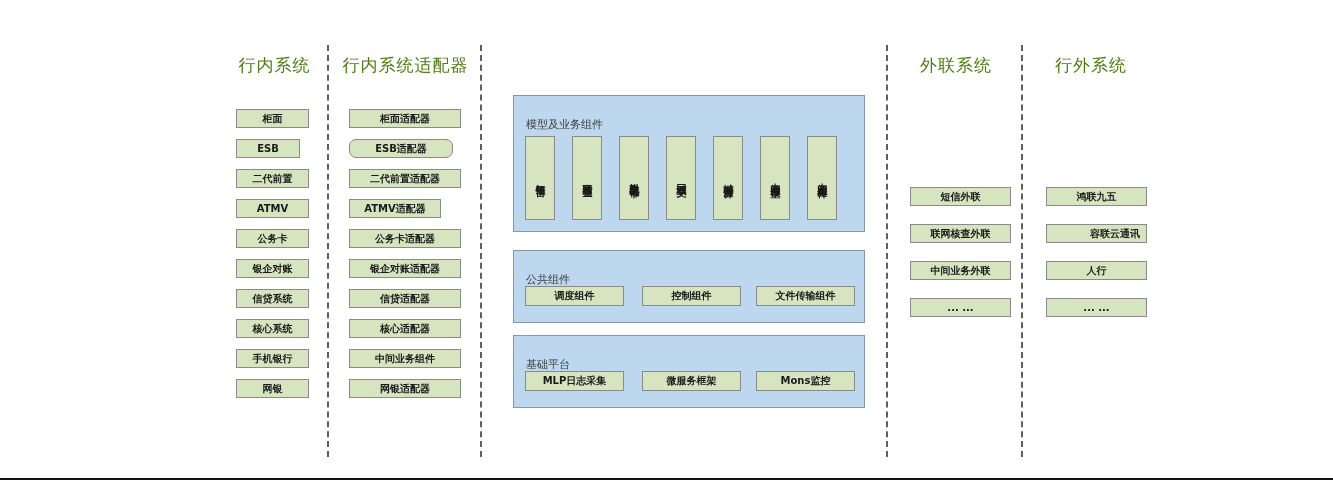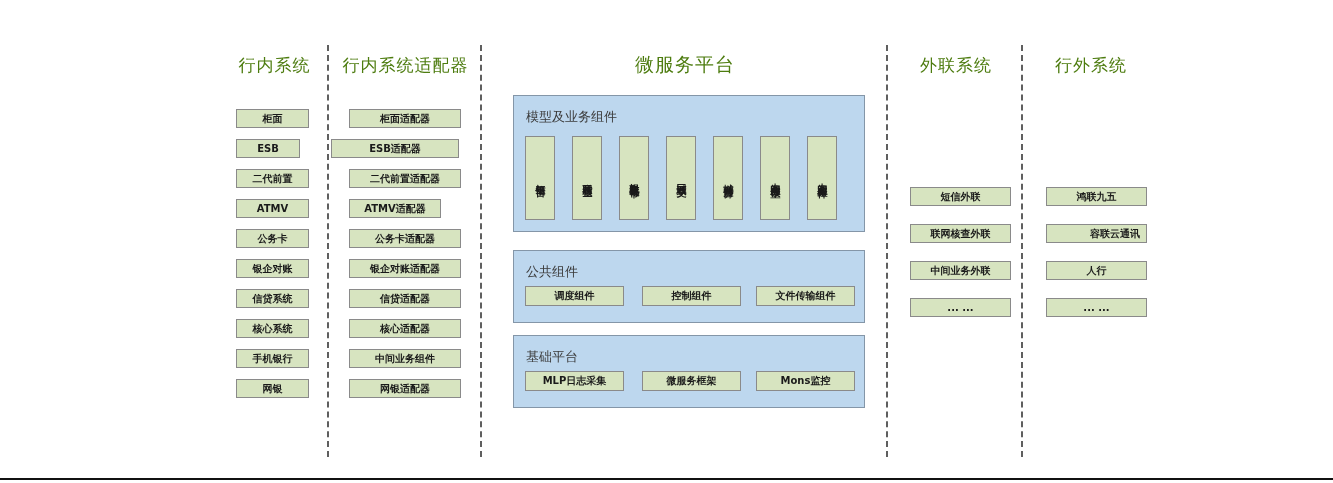--- a/index.html
+++ b/index.html
@@ -82,59 +82,58 @@
   
   .panel {
     position: absolute;
     background: #bdd7ee;
     border: 1px solid #8496a8;
     box-sizing: border-box;
   }
   .panel-title {
     position: absolute;
     left: 12px;
-    top: 12px;
-    font-size: 13px;
+    top: 21px;
+    font-size: 11px;
     color: #3b3b3b;
     white-space: nowrap;
   }
 </style>
 </head>
 <body>
 
 <div id="canvas">
 
   <div class="vdash" style="left:327px;"></div>
   <div class="vdash" style="left:480px;"></div>
   <div class="vdash" style="left:886px;"></div>
   <div class="vdash" style="left:1021px;"></div>
 
   <div class="col-title size-lg" style="left:222px; top:54px; width:105px;">行内系统</div>
 
   <div class="col-title size-lg" style="left:333px; top:54px; width:145px;">行内系统适配器</div>
 
-  <div class="col-title size-xl" style="left:560px; top:52px; width:250px;">微服务平台</div>
 
   <div class="col-title size-lg" style="left:892px; top:54px; width:128px;">外联系统</div>
 
   <div class="col-title size-lg" style="left:1027px; top:54px; width:128px;">行外系统</div>
 
   <div class="node" style="left:236px; top:109px; width:73px; height:19px;">柜面</div>
   <div class="node" style="left:236px; top:139px; width:64px; height:19px;">ESB</div>
   <div class="node" style="left:236px; top:169px; width:73px; height:19px;">二代前置</div>
   <div class="node" style="left:236px; top:199px; width:73px; height:19px;">ATMV</div>
   <div class="node" style="left:236px; top:229px; width:73px; height:19px;">公务卡</div>
   <div class="node" style="left:236px; top:259px; width:73px; height:19px;">银企对账</div>
   <div class="node" style="left:236px; top:289px; width:73px; height:19px;">信贷系统</div>
   <div class="node" style="left:236px; top:319px; width:73px; height:19px;">核心系统</div>
   <div class="node" style="left:236px; top:349px; width:73px; height:19px;">手机银行</div>
   <div class="node" style="left:236px; top:379px; width:73px; height:19px;">网银</div>
 
   <div class="node" style="left:349px; top:109px; width:112px; height:19px;">柜面适配器</div>
-  <div class="node" style="left:331px; top:139px; width:128px; height:19px;">ESB适配器</div>
+  <div class="node" style="left:349px; top:139px; width:104px; height:19px;border-radius:7px;">ESB适配器</div>
   <div class="node" style="left:349px; top:169px; width:112px; height:19px;">二代前置适配器</div>
   <div class="node" style="left:349px; top:199px; width:92px; height:19px;">ATMV适配器</div>
   <div class="node" style="left:349px; top:229px; width:112px; height:19px;">公务卡适配器</div>
   <div class="node" style="left:349px; top:259px; width:112px; height:19px;">银企对账适配器</div>
   <div class="node" style="left:349px; top:289px; width:112px; height:19px;">信贷适配器</div>
   <div class="node" style="left:349px; top:319px; width:112px; height:19px;">核心适配器</div>
   <div class="node" style="left:349px; top:349px; width:112px; height:19px;">中间业务组件</div>
   <div class="node" style="left:349px; top:379px; width:112px; height:19px;">网银适配器</div>
 
   <div class="panel" style="left:513px; top:95px; width:352px; height:137px;">

